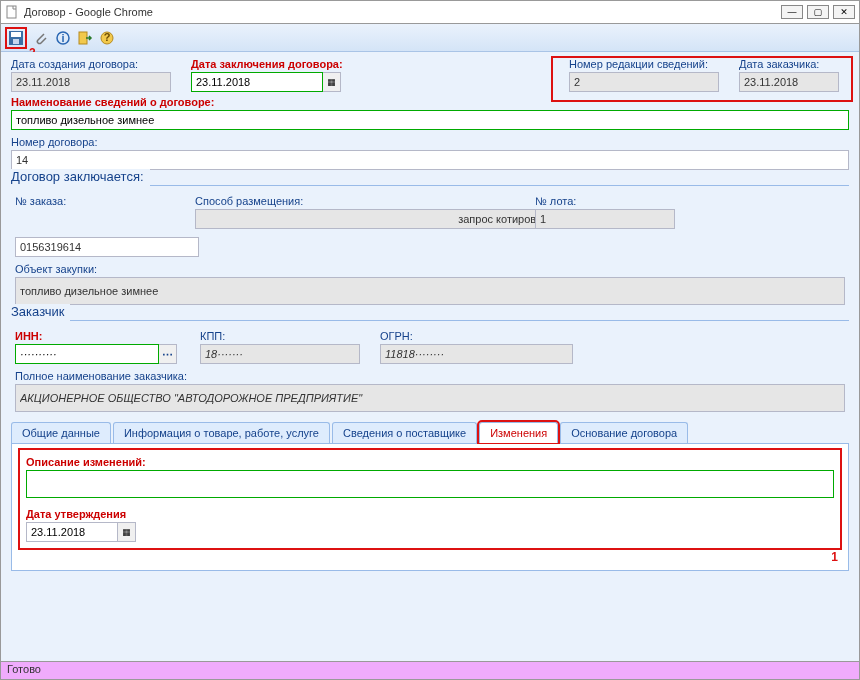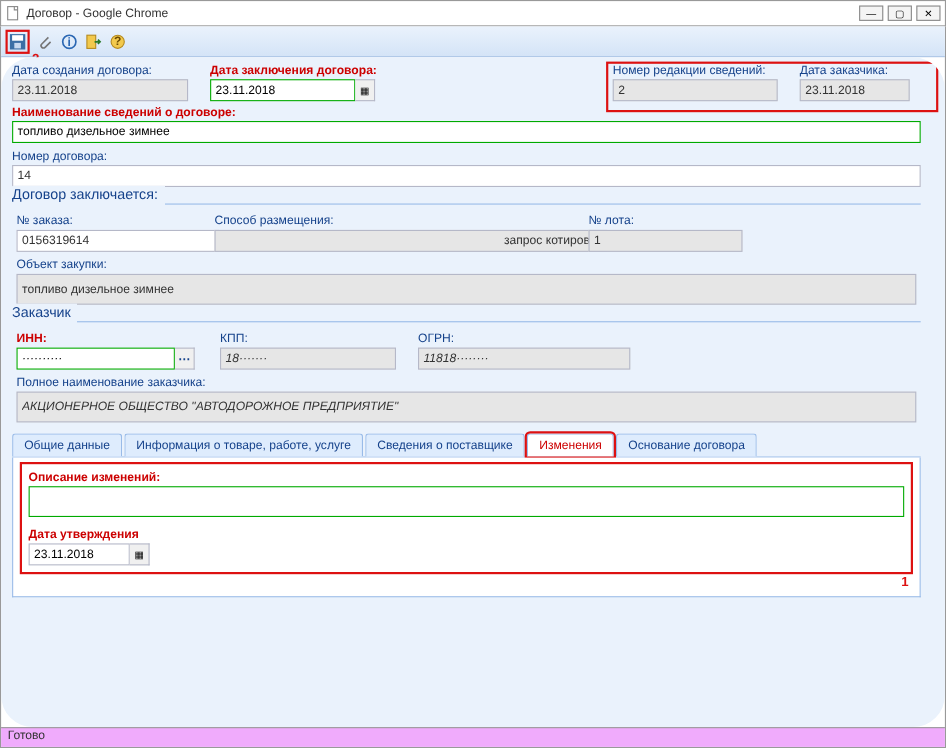--- a/index.html
+++ b/index.html
@@ -6,21 +6,21 @@
   body { background: #fff; width: 860px; height: 680px; overflow: hidden; }
   .title-bar { height: 24px; background: #fff; border: 1px solid #999; display: flex; align-items: center; padding: 0 4px; }
   .title-bar .doc-icon { width: 14px; height: 14px; margin-right: 5px; display: inline-block; }
   .title-bar .title-text { flex: 1; color: #333; }
   .win-btns { display: flex; gap: 4px; }
   .win-btn { width: 22px; height: 14px; border: 1px solid #888; display: flex; align-items: center; justify-content: center; font-size: 9px; cursor: pointer; background: #f4f4f4; }
   .main { border: 1px solid #999; border-top: none; width: 860px; height: 656px; display: flex; flex-direction: column; }
   .toolbar { height: 28px; background: linear-gradient(#eaf2fc, #d4e4f7); border-bottom: 1px solid #a9c4e6; display: flex; align-items: center; padding: 0 4px; gap: 6px; }
   .toolbar .save-wrap { border: 2px solid #d11; padding: 1px; display:inline-flex; }
   .toolbar .ticon { width: 16px; height: 16px; cursor: pointer; display:inline-flex; align-items:center; justify-content:center;}
-  .form-area { flex: 1; background: #eaf2fc; padding: 6px 22px 0 10px; overflow: auto; position: relative; border-radius: 29px; }
+  .form-area { flex: 1; background: #eaf2fc; padding: 6px 10px 0 10px; overflow: auto; position: relative; }
   .row { display: flex; align-items: flex-start; gap: 10px; margin-bottom: 4px; }
   .col { display: flex; flex-direction: column; }
   .label { color: #15428b; margin-bottom: 2px; }
   .label.red { color: #c00; font-weight: bold; }
   input.txt, .txt { height: 20px; border: 1px solid #b5b8c8; background: #fff; padding: 0 4px; font-size: 11px; color: #000; }
   .txt.grey { background: #e6e6e6; color: #333; }
   .txt.ro { background: #fff; color: #333; }
   .txt.green { border: 1px solid #0a0; }
   .txt.fullw { width: 100%; }
   .date-wrap { display:flex; }
@@ -133,21 +133,21 @@
 
     <div class="col" style="margin-top:6px;">
       <span class="label">Номер договора:</span>
       <input class="txt ro fullw" value="14" style="">
     </div>
 
     <fieldset class="sec lined">
       <legend>Договор заключается:</legend>
       <div class="sec-body">
         <div class="row">
-          <div class="col" style="width:170px;">
+          <div class="col" style="width:170px;gap:28px;">
             <span class="label">№ заказа:</span>
             <input class="txt ro" style="width: 184px;" value="0156319614">
           </div>
           <div class="col" style="width:330px;">
             <span class="label">Способ размещения:</span>
             <input class="txt grey" style="width: 357px; text-align: right;" readonly="" value="запрос котировок">
           </div>
           <div class="col" style="width:150px;">
             <span class="label">№ лота:</span>
             <input class="txt grey" style="width: 140px;" readonly="" value="1">

